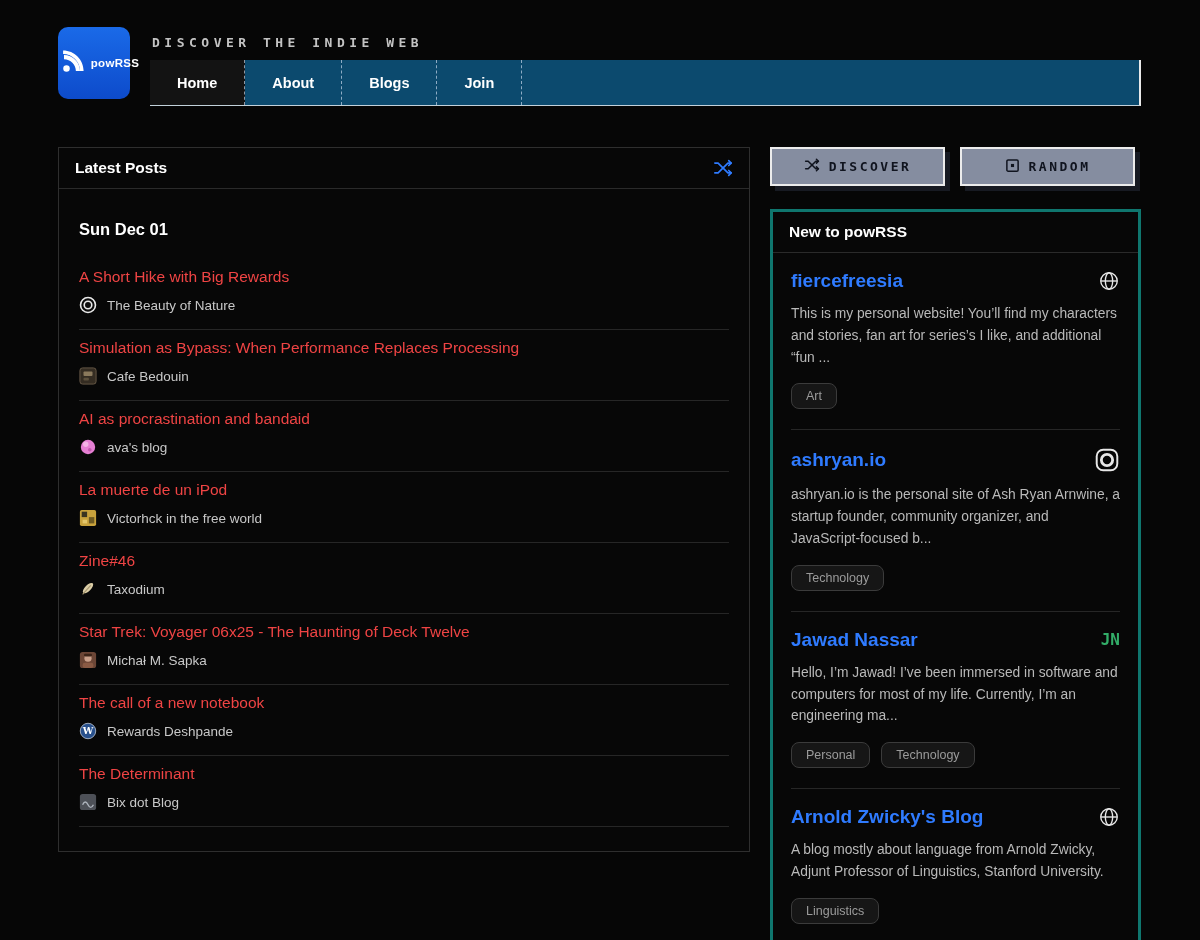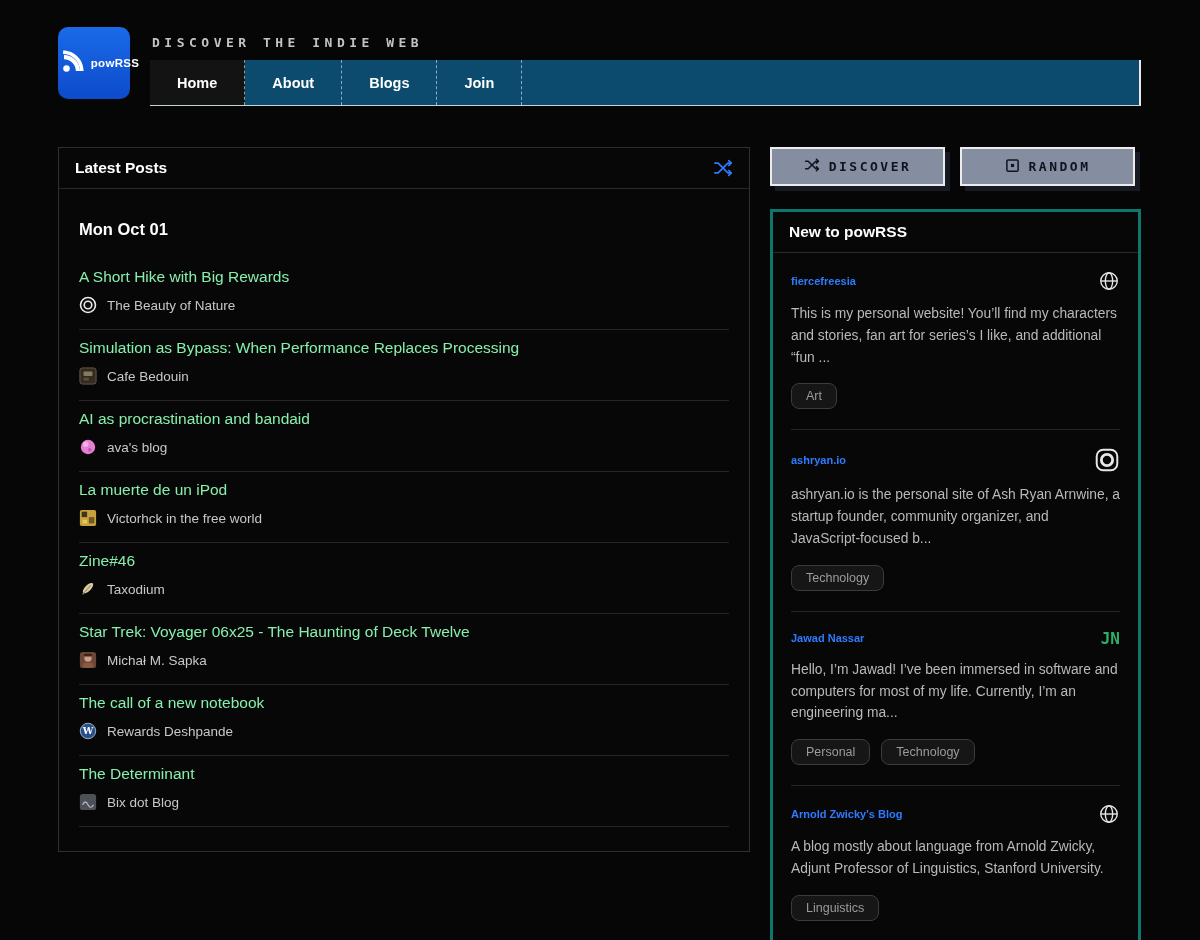--- a/index.html
+++ b/index.html
@@ -51,21 +51,21 @@
     display: flex; justify-content: space-between; align-items: center;
     padding: 11px 16px; border-bottom: 1px solid #2a2a2a;
   }
   .panel-title { color: #fff; font-weight: bold; font-size: 15.5px; }
   .icon-btn { cursor: pointer; display: inline-flex; align-items: center; }
 
   .posts-body { padding: 0 20px 24px 20px; }
   .date-heading { color: #fff; font-weight: bold; font-size: 16.5px; margin: 31px 0 20px; }
   .post { padding: 9px 0 15px; border-bottom: 1px solid #262626; }
   .post-title {
-    display: inline-block; color: #86efac; font-size: 15.5px;
+    display: inline-block; color: #ef4444; font-size: 15.5px;
     text-decoration: none; margin-bottom: 10px; cursor: pointer;
   }
   .post-source { display: flex; align-items: center; gap: 10px; color: #c8c8c8; font-size: 13.5px; }
   .fav { width: 18px; height: 18px; flex: 0 0 auto; display: inline-flex; }
 
   
   .sidebar { flex: 1; min-width: 0; }
   .sidebar-buttons { display: flex; gap: 15px; margin-bottom: 23px; padding-right: 6px; }
   .pix-btn {
     flex: 1; height: 39px;
@@ -76,21 +76,21 @@
     font-family: "DejaVu Sans Mono", monospace;
     font-weight: bold; font-size: 13px; letter-spacing: 2.5px;
     color: #10141f; cursor: pointer;
   }
 
   .new-panel { border: 3px solid #0f766e; background: #070707; }
   .entries { padding: 0 18px; }
   .entry { padding: 17px 0 20px; border-bottom: 1px solid #262626; }
   .entry:last-child { border-bottom: none; }
   .entry-head { display: flex; justify-content: space-between; align-items: center; margin-bottom: 11px; }
-  .entry-name { color: #2f7bff; font-weight: bold; font-size: 11px; text-decoration: none; cursor: pointer; }
+  .entry-name { color: #2f7bff; font-weight: bold; font-size: 19px; text-decoration: none; cursor: pointer; }
   .entry-icon { display: inline-flex; align-items: center; cursor: pointer; }
   .jn-logo { font-family: "DejaVu Sans Mono", monospace; font-weight: bold; font-size: 16px; color: #32ad68; }
   .entry-desc { color: #b9b9b9; font-size: 13.8px; line-height: 1.58; margin-bottom: 15px; }
   .tags { display: flex; gap: 11px; }
   .tag {
     background: #161616; border: 1px solid #3b3b3b; border-radius: 8px;
     padding: 5px 14px; color: #9b9b9b; font-size: 12.5px; cursor: pointer;
   }
 </style>
 </head>
@@ -129,21 +129,21 @@
         <span class="icon-btn">
           <svg width="20" height="18" viewBox="0 0 24 22" fill="none" stroke="#2f7bff" stroke-width="2" stroke-linecap="round" stroke-linejoin="round">
             <path d="M2 5h4l12 12h4"></path>
               <path d="M2 17h4l12-12h4"></path>
             <path d="M19 2l3 3-3 3"></path>
               <path d="M19 14l3 3-3 3"></path>
           </svg>
         </span>
       </div>
       <div class="posts-body">
-        <div class="date-heading">Mon Oct 01</div>
+        <div class="date-heading">Sun Dec 01</div>
 
         <div class="post">
           <a class="post-title">A Short Hike with Big Rewards</a>
           <div class="post-source">
             <span class="fav">
               <svg viewBox="0 0 20 20" width="18" height="18">
                   <circle cx="10" cy="10" r="8.3" fill="#0c0c0c" stroke="#e9e9e9" stroke-width="1.8"></circle>
                   <circle cx="10" cy="10" r="4.2" fill="none" stroke="#e9e9e9" stroke-width="1.8"></circle>
                 </svg>
             </span>

